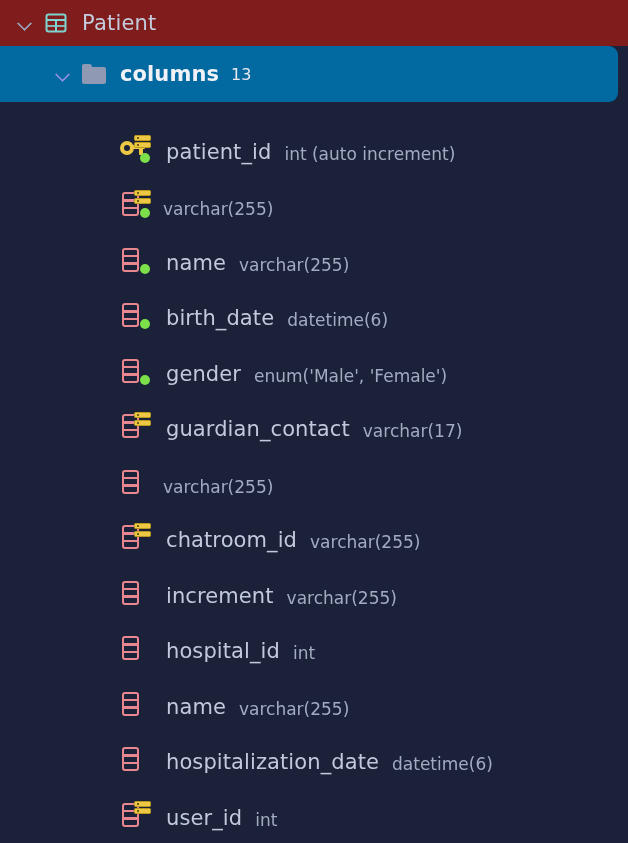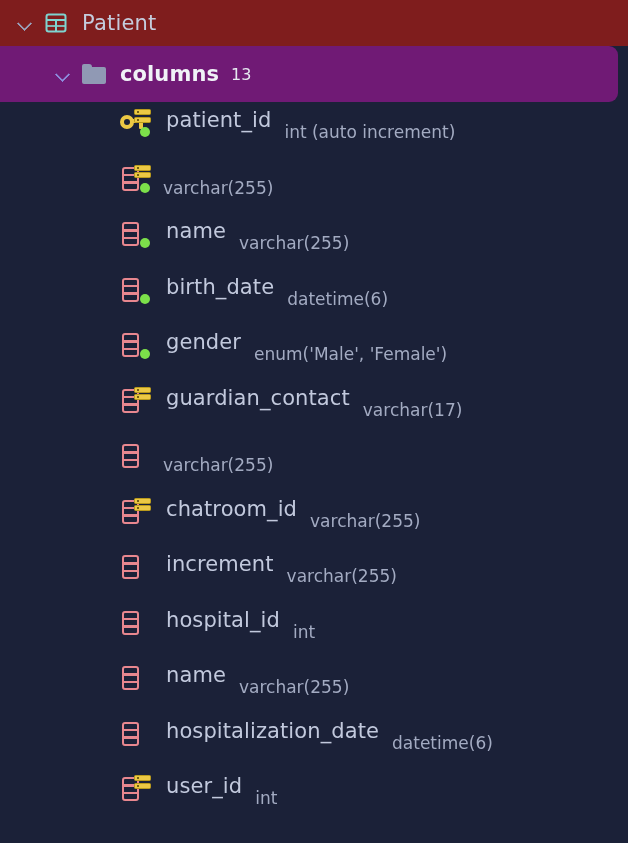--- a/index.html
+++ b/index.html
@@ -75,21 +75,21 @@
   
   .folder-row-wrap {
     height: 56px;
     display: flex;
     align-items: center;
   }
   .folder-row {
     margin-left: 0;
     width: 618px;
     height: 56px;
-    background: #701a75;
+    background: #0369a1;
     border-radius: 0 9px 9px 0;
     display: flex;
     align-items: center;
     padding-left: 52px;
   }
   .folder-icon {
     width: 24px;
     height: 20px;
     flex: 0 0 24px;
     margin-left: 8px;
@@ -122,21 +122,21 @@
     color: #e6e9f1;
     font-weight: 400;
   }
 
   
   .col-list { padding-top: 6px; }
 
   .col-row {
     height: 55.5px;
     display: flex;
-    align-items: flex-start;
+    align-items: flex-end;
     padding-left: 120px;
   }
 
   .col-icon {
     width: 30px;
     height: 30px;
     flex: 0 0 30px;
     position: relative;
   }
 

